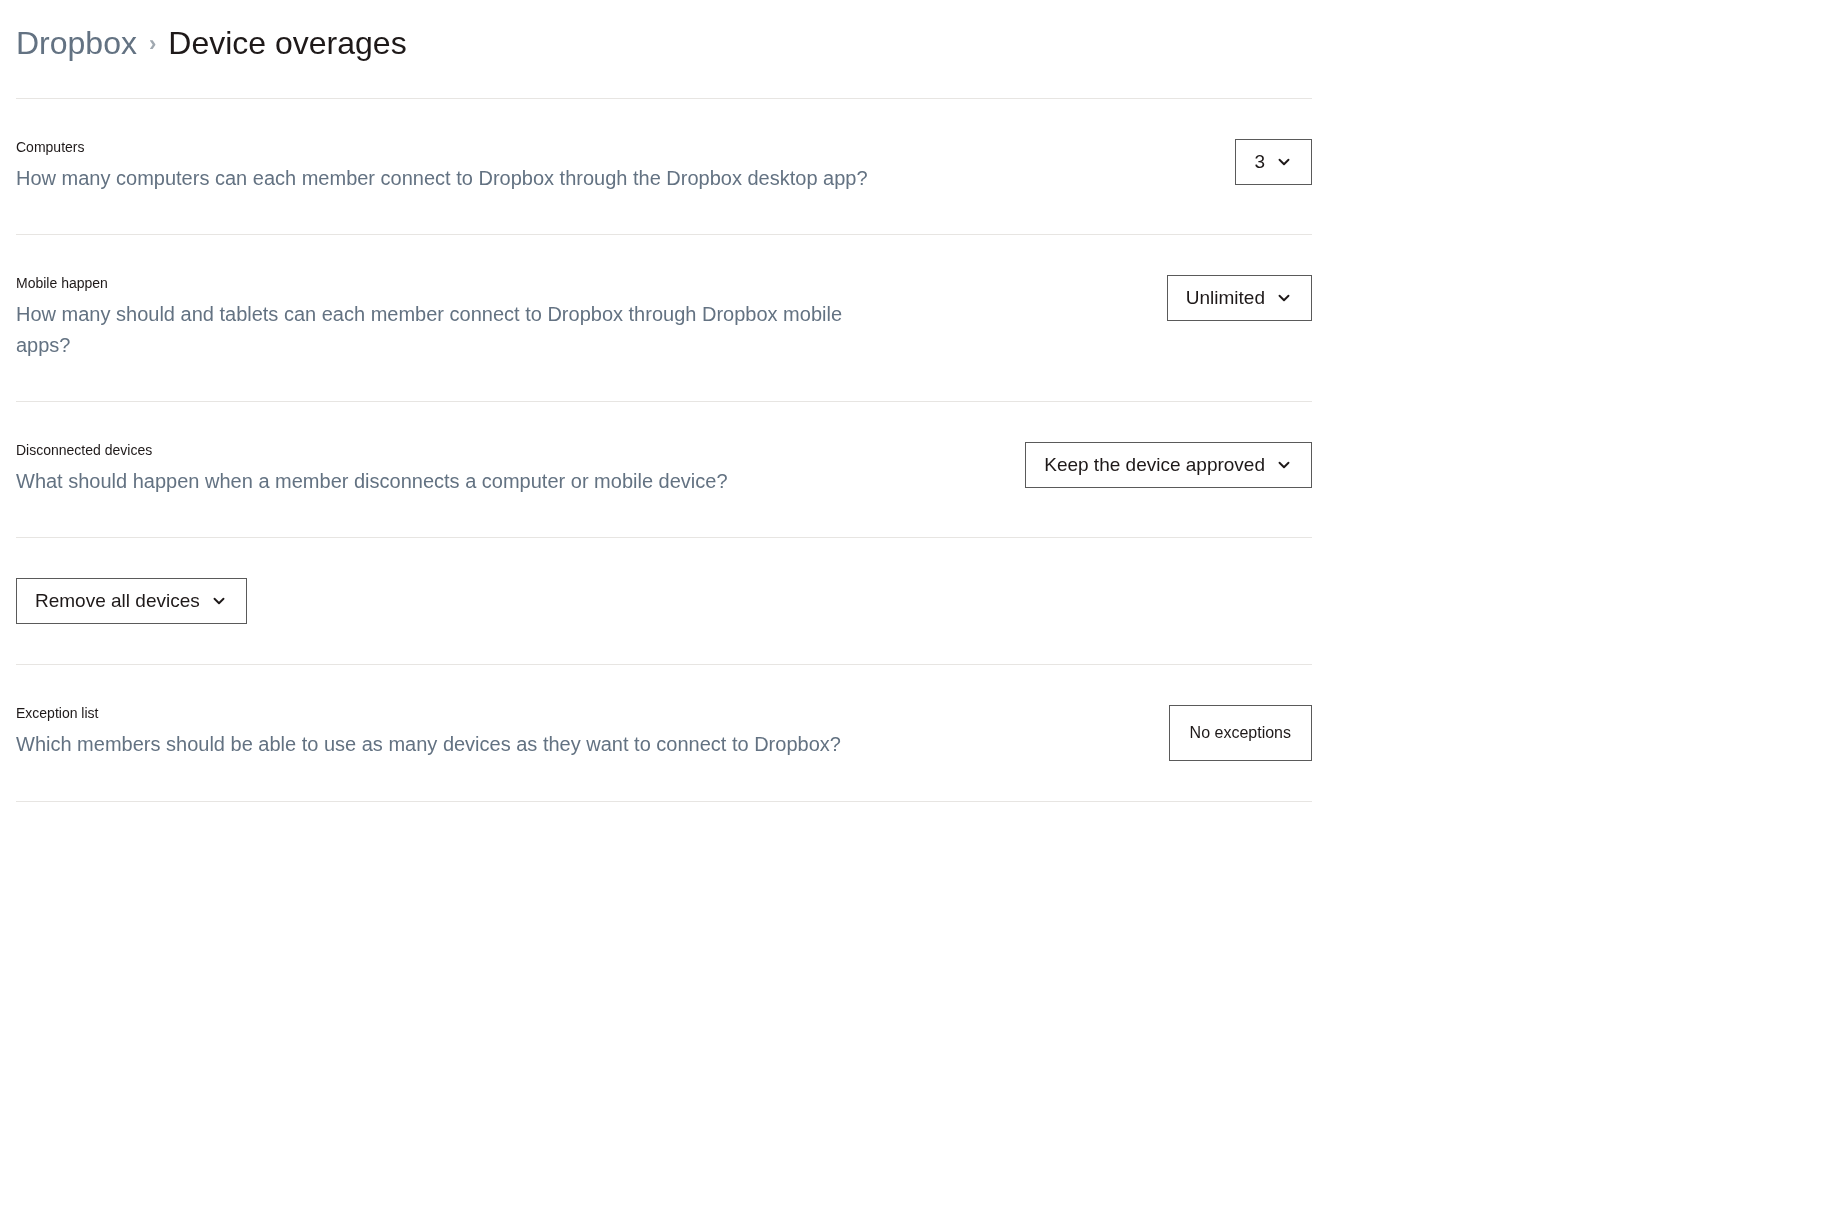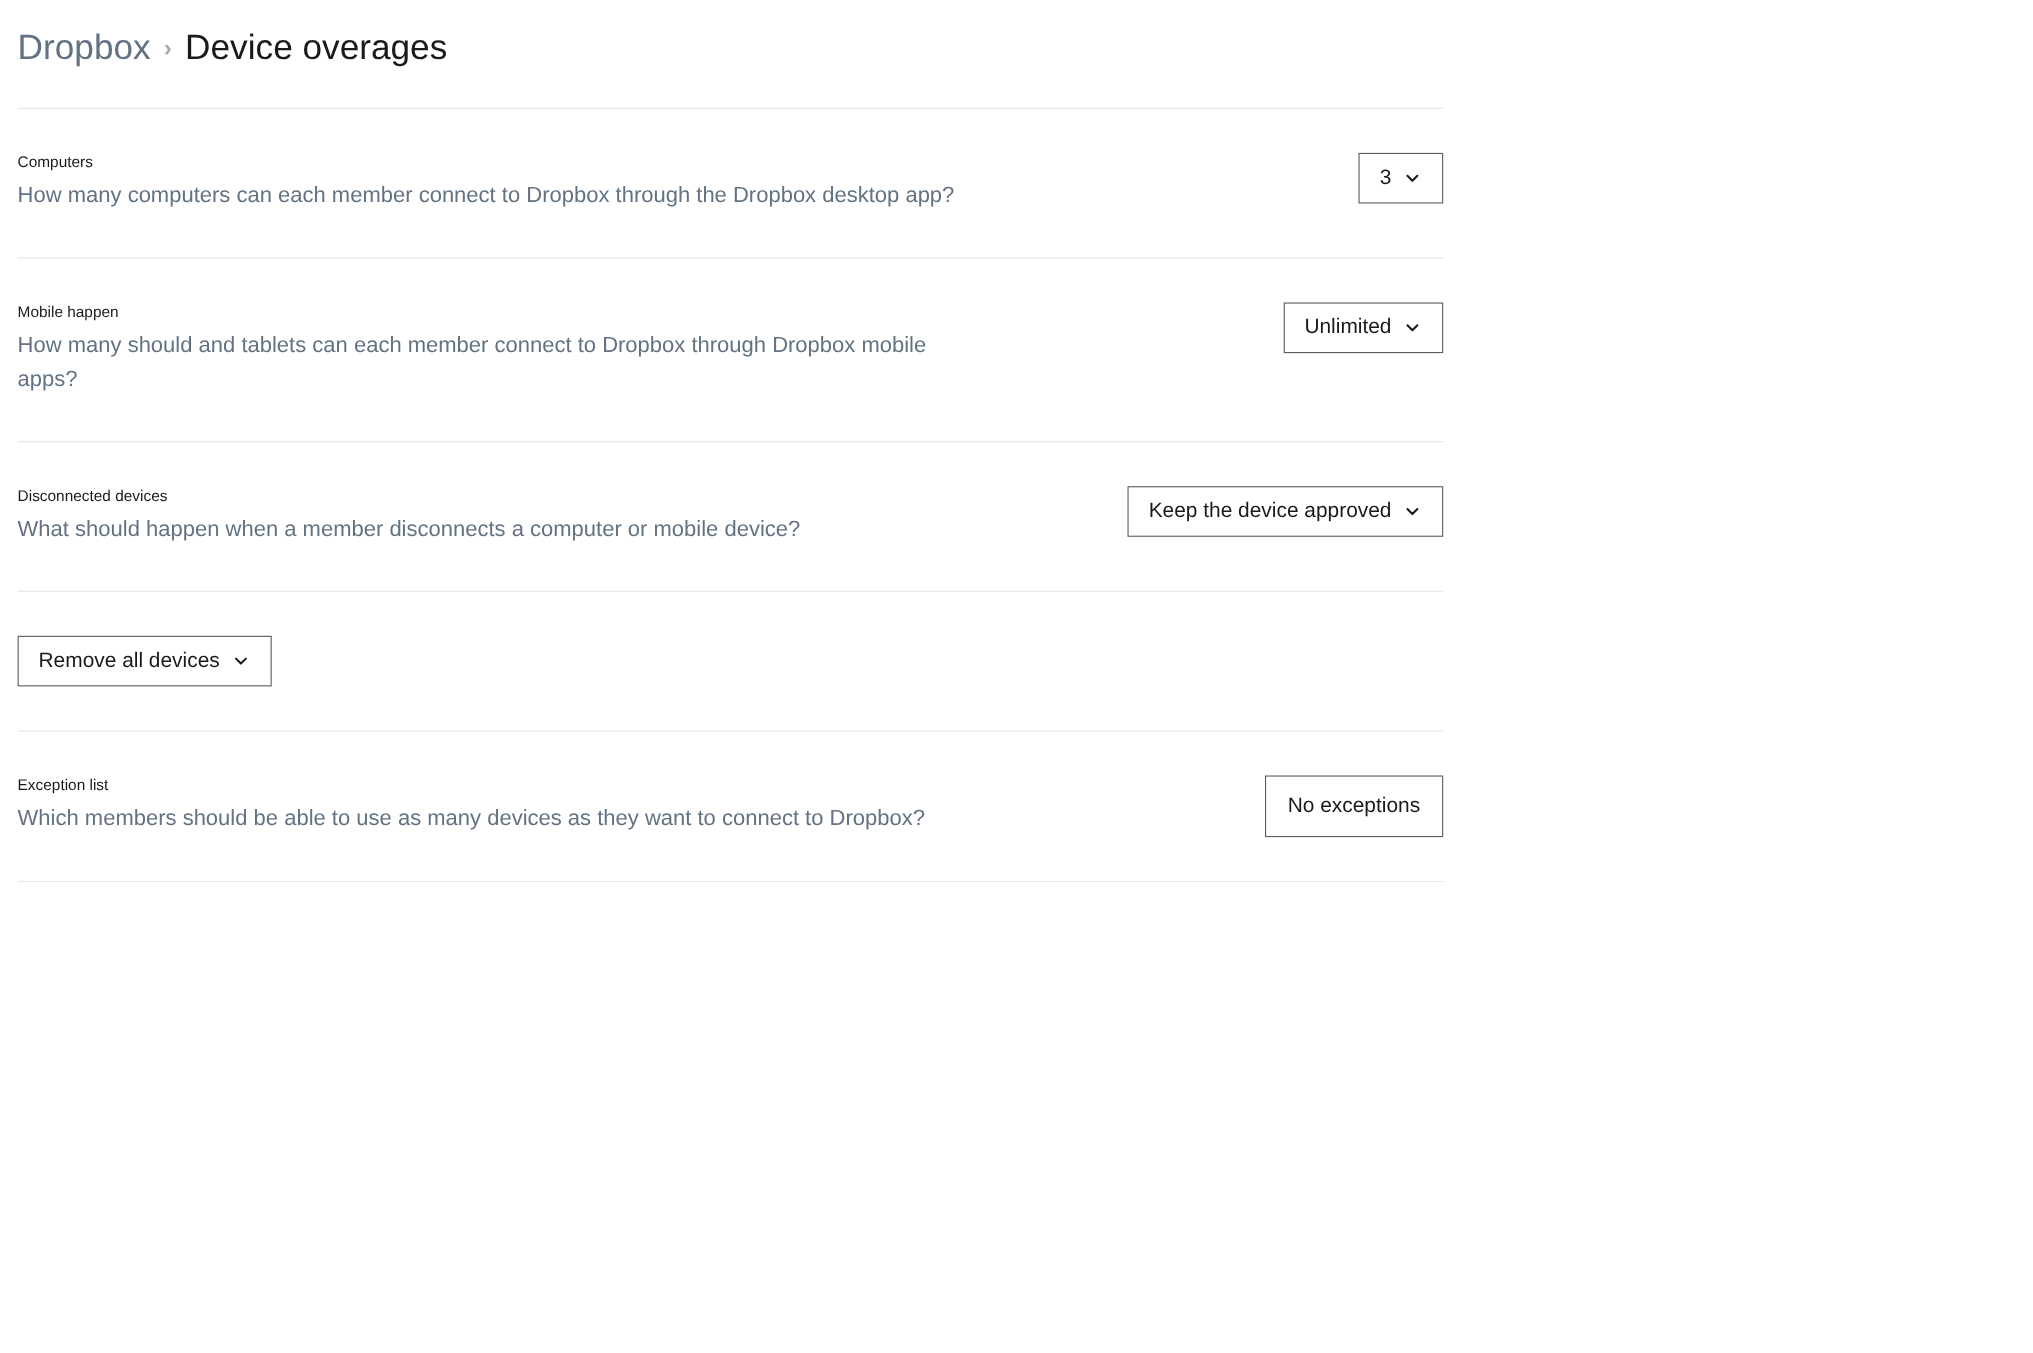--- a/index.html
+++ b/index.html
@@ -79,21 +79,21 @@
       min-height: 46px;
       font-family: inherit;
     }
     .plain-btn {
       display: inline-flex;
       align-items: center;
       justify-content: center;
       background: #fff;
       border: 1px solid #5a5a5a;
       padding: 14px 20px;
-      font-size: 19px;
+      font-size: 16px;
       color: #1e1919;
       cursor: pointer;
       min-height: 56px;
       font-family: inherit;
     }
     .chev {
       display: inline-flex;
     }
     .chev svg {
       width: 18px;

